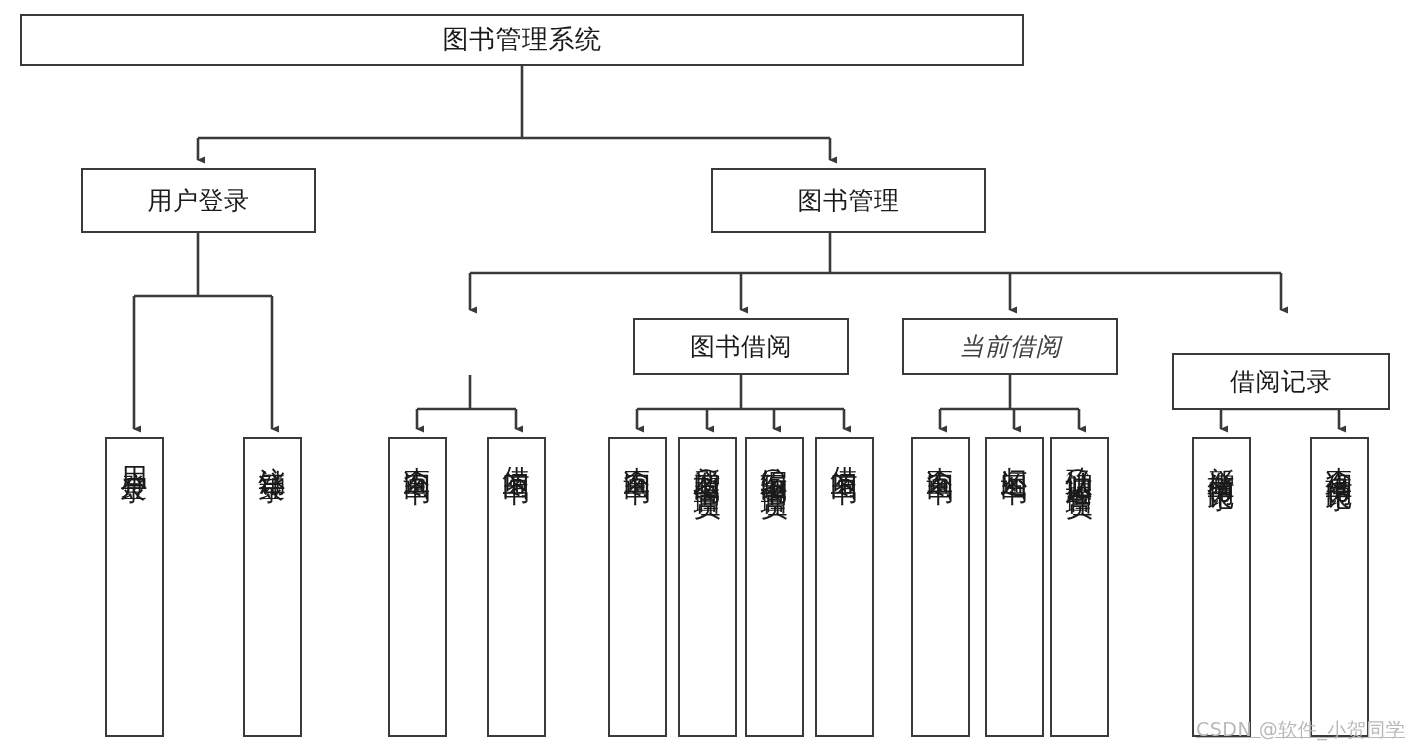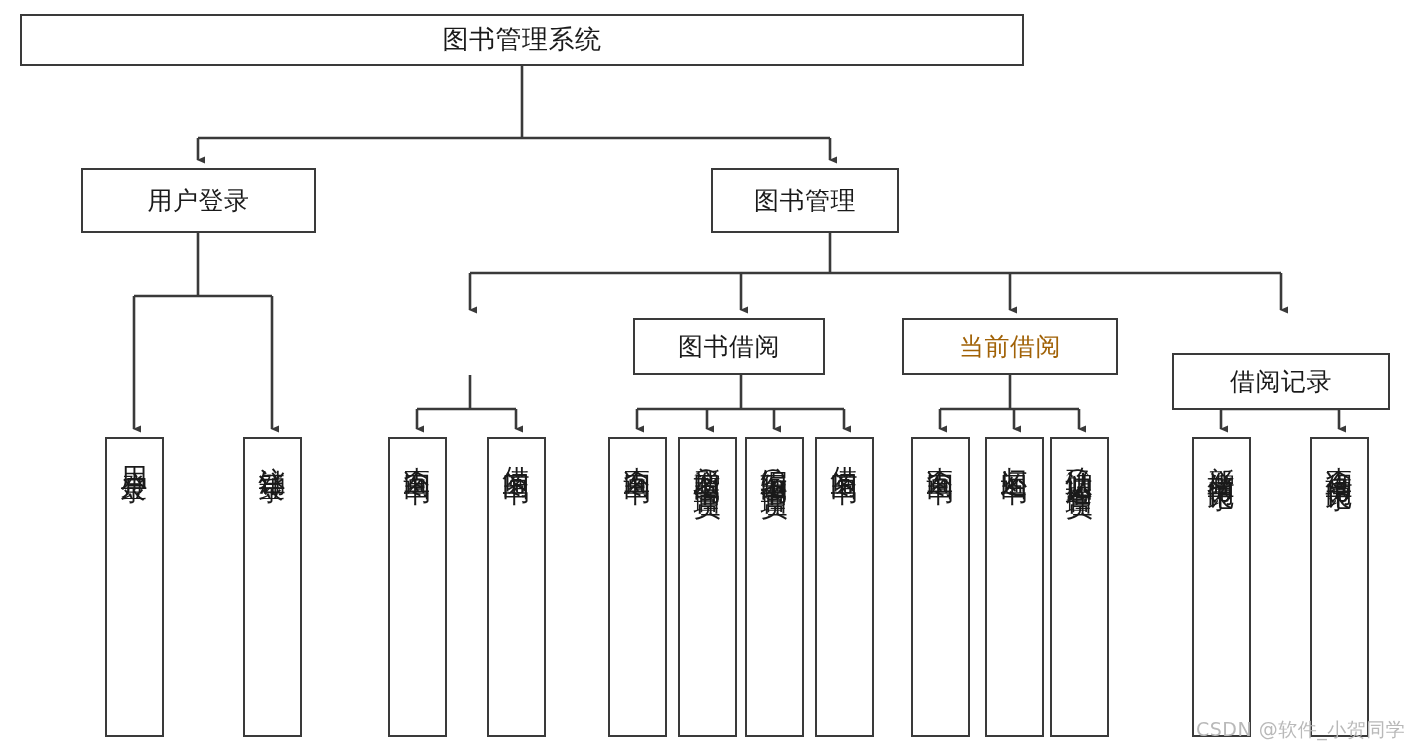--- a/index.html
+++ b/index.html
@@ -125,29 +125,29 @@
     </g>
   </svg>
 
   <div class="node horiz root" style="left: 20px; top: 14px; width: 1004px; height: 52px; border-color: rgb(58, 58, 58); background: rgb(255, 255, 255);">
     <span class="node-label" style="color: rgb(26, 26, 26);">图书管理系统</span>
   </div>
 
   <div class="node horiz" style="left: 81px; top: 168px; width: 235px; height: 65px; border-color: rgb(58, 58, 58); background: rgb(255, 255, 255);">
     <span class="node-label" style="color: rgb(26, 26, 26);">用户登录</span>
   </div>
-  <div class="node horiz" style="left: 711px; top: 168px; width: 188px; height: 65px; border-color: rgb(58, 58, 58); background: rgb(255, 255, 255);">
+  <div class="node horiz" style="left: 711px; top: 168px; width: 275px; height: 65px; border-color: rgb(58, 58, 58); background: rgb(255, 255, 255);">
     <span class="node-label" style="color: rgb(26, 26, 26);">图书管理</span>
   </div>
 
-  <div class="node horiz" style="left: 633px; top: 318px; width: 192px; height: 57px; border-color: rgb(58, 58, 58); background: rgb(255, 255, 255);">
+  <div class="node horiz" style="left: 633px; top: 318px; width: 216px; height: 57px; border-color: rgb(58, 58, 58); background: rgb(255, 255, 255);">
     <span class="node-label" style="color: rgb(26, 26, 26);">图书借阅</span>
   </div>
   <div class="node horiz" style="left: 902px; top: 318px; width: 216px; height: 57px; border-color: rgb(58, 58, 58); background: rgb(255, 255, 255);">
-    <span class="node-label" style="color: #a16207;">当前借阅</span>
+    <span class="node-label" style="color: #404040; font-style: italic;">当前借阅</span>
   </div>
   <div class="node horiz" style="left: 1172px; top: 318px; width: 218px; height: 57px; border-color: rgb(58, 58, 58); background: rgb(255, 255, 255); margin-top: 35px;">
     <span class="node-label" style="color: rgb(26, 26, 26);">借阅记录</span>
   </div>
 
   <div class="node vert" style="left: 105px; top: 437px; width: 59px; height: 300px; border-color: rgb(58, 58, 58); background: rgb(255, 255, 255);">
     <span class="node-label" style="color: rgb(26, 26, 26);">用户登录</span>
   </div>
   <div class="node vert" style="left: 243px; top: 437px; width: 59px; height: 300px; border-color: rgb(58, 58, 58); background: rgb(255, 255, 255);">
     <span class="node-label" style="color: rgb(26, 26, 26);">注销登录</span>
@@ -179,15 +179,15 @@
   <div class="node vert" style="left: 1050px; top: 437px; width: 59px; height: 300px; border-color: rgb(58, 58, 58); background: rgb(255, 255, 255);">
     <span class="node-label" style="color: rgb(26, 26, 26);">确认归还（管理员）</span>
   </div>
   <div class="node vert" style="left: 1192px; top: 437px; width: 59px; height: 300px; border-color: rgb(58, 58, 58); background: rgb(255, 255, 255);">
     <span class="node-label" style="color: rgb(26, 26, 26);">新增借阅记录</span>
   </div>
   <div class="node vert" style="left: 1310px; top: 437px; width: 59px; height: 300px; border-color: rgb(58, 58, 58); background: rgb(255, 255, 255);">
     <span class="node-label" style="color: rgb(26, 26, 26);">查询借阅记录</span>
   </div>
 
-  <div class="watermark" style="left: 1196px; top: 717px;">CSDN @软件_小贺同学</div>
+  <div class="watermark" style="left: 1196px; top: 717px; text-decoration: underline;">CSDN @软件_小贺同学</div>
 
 </div>
 
 </body></html>

